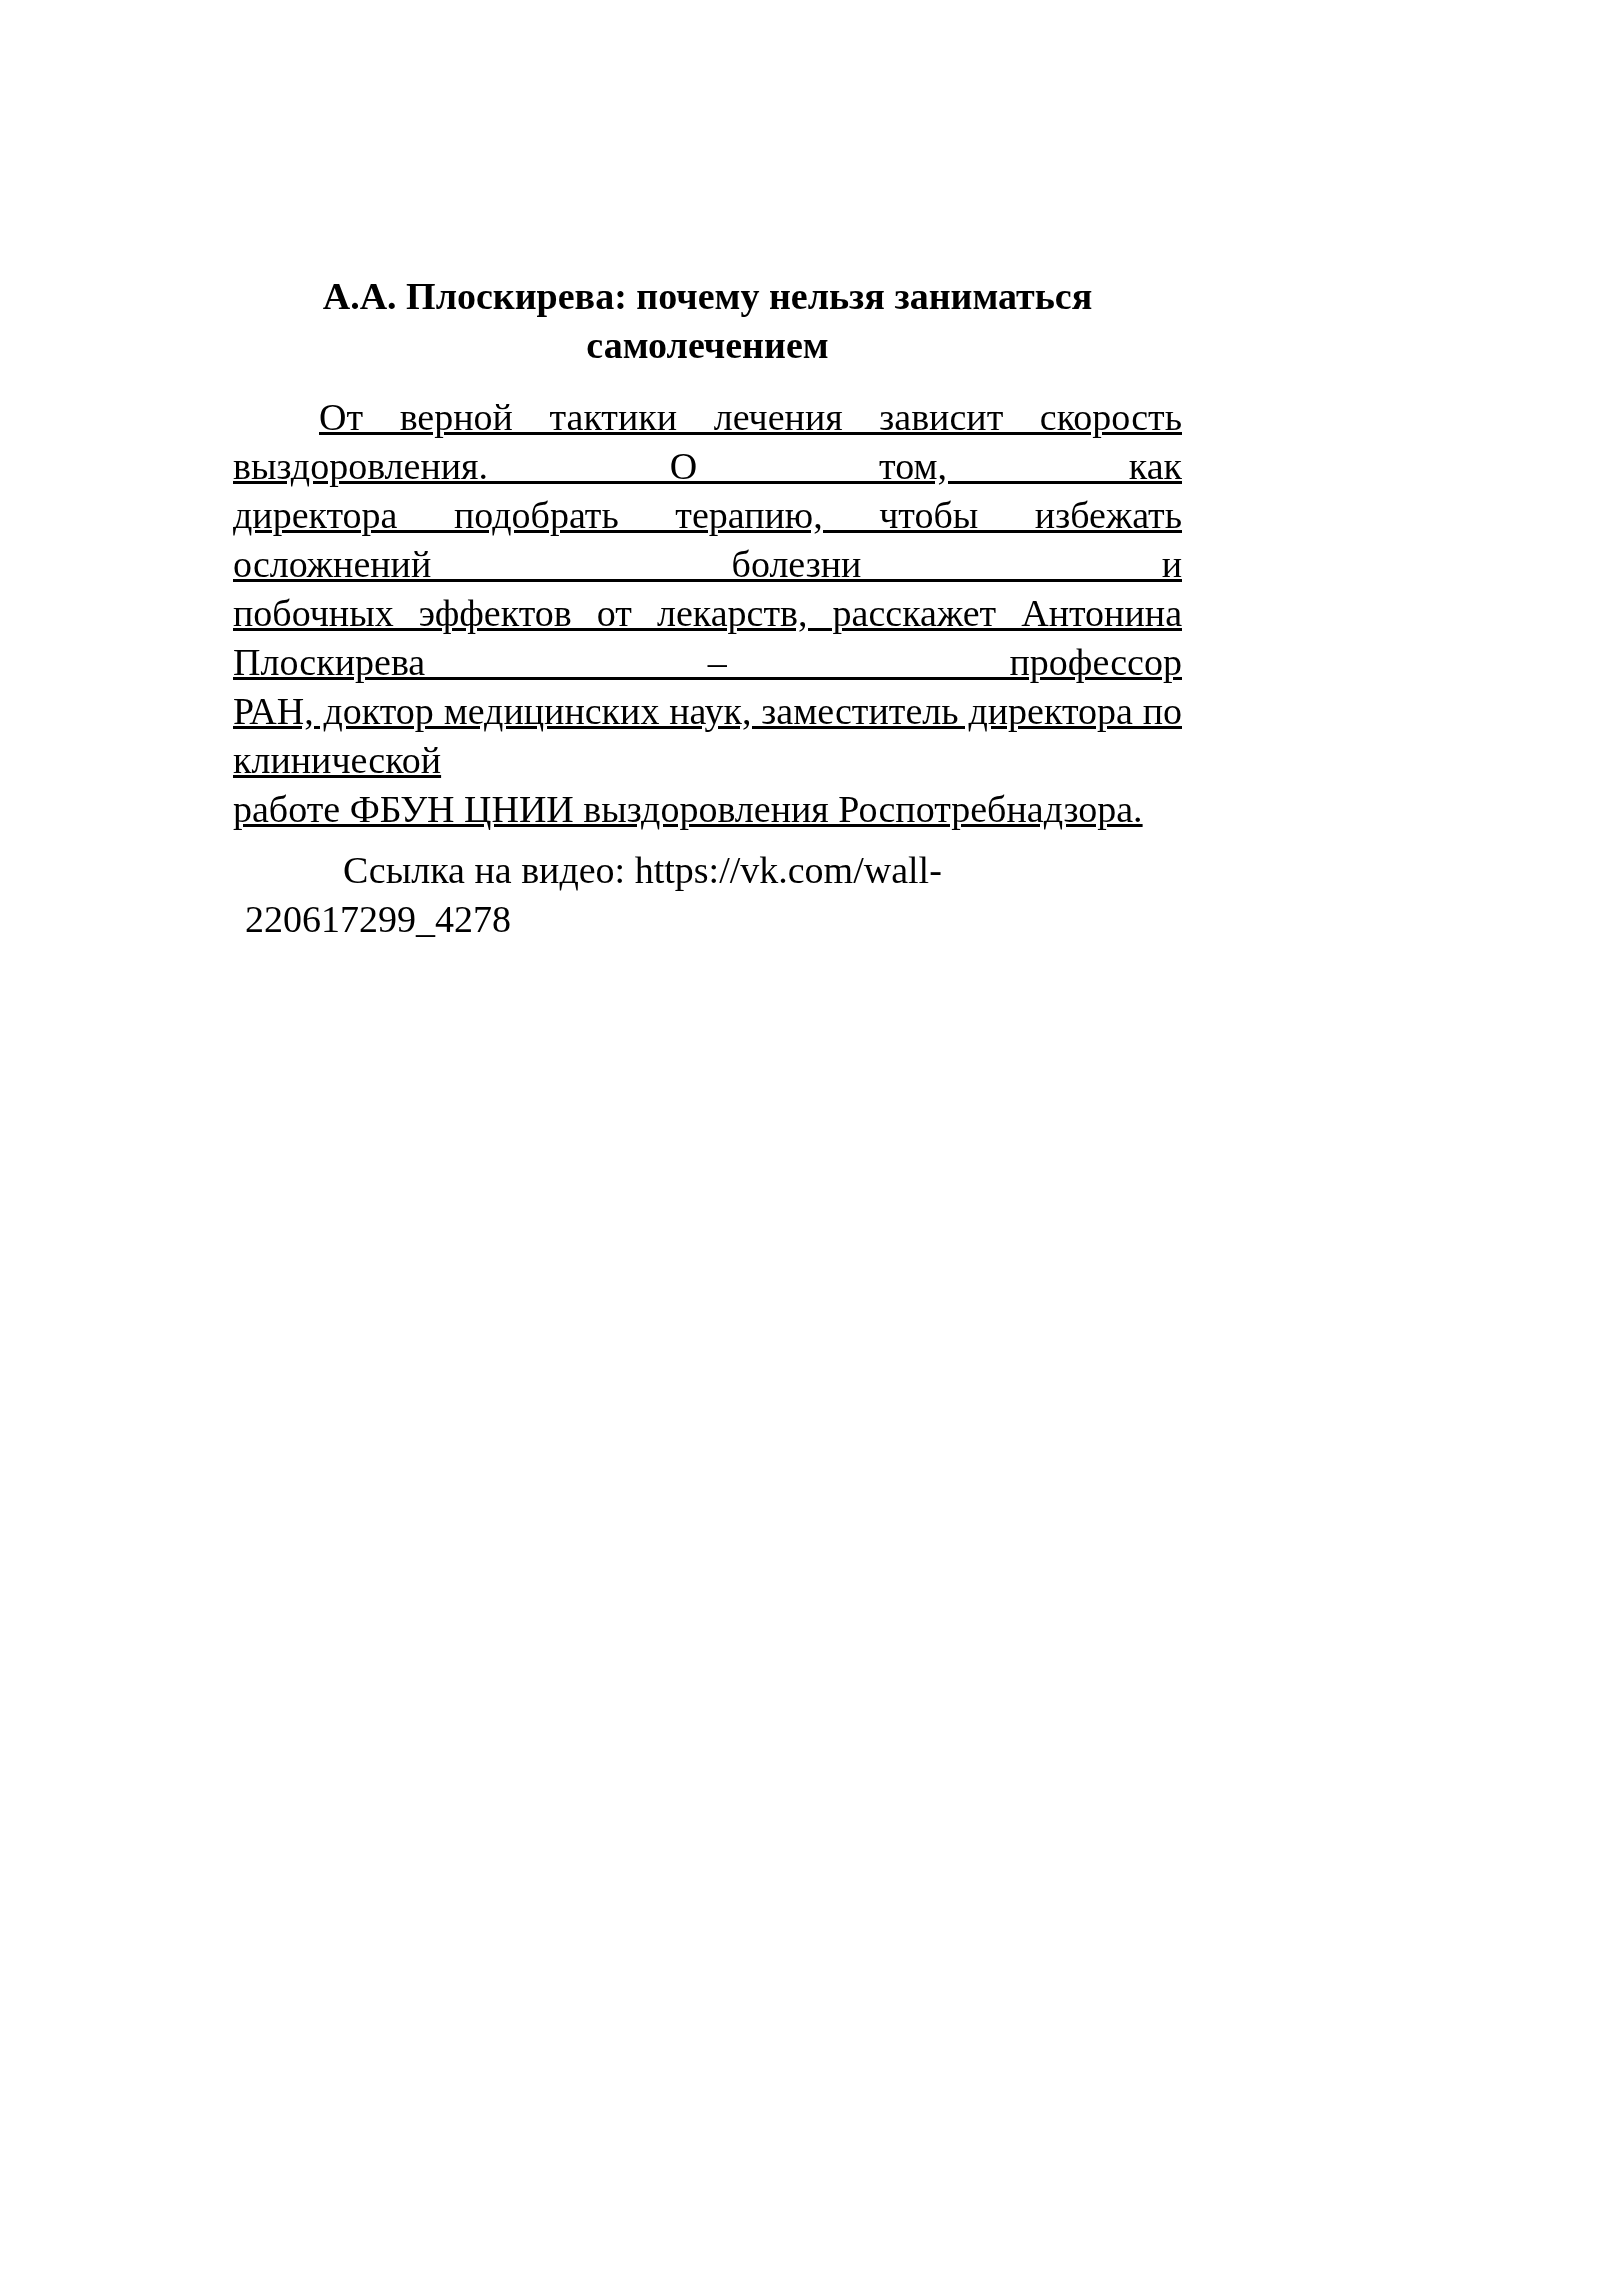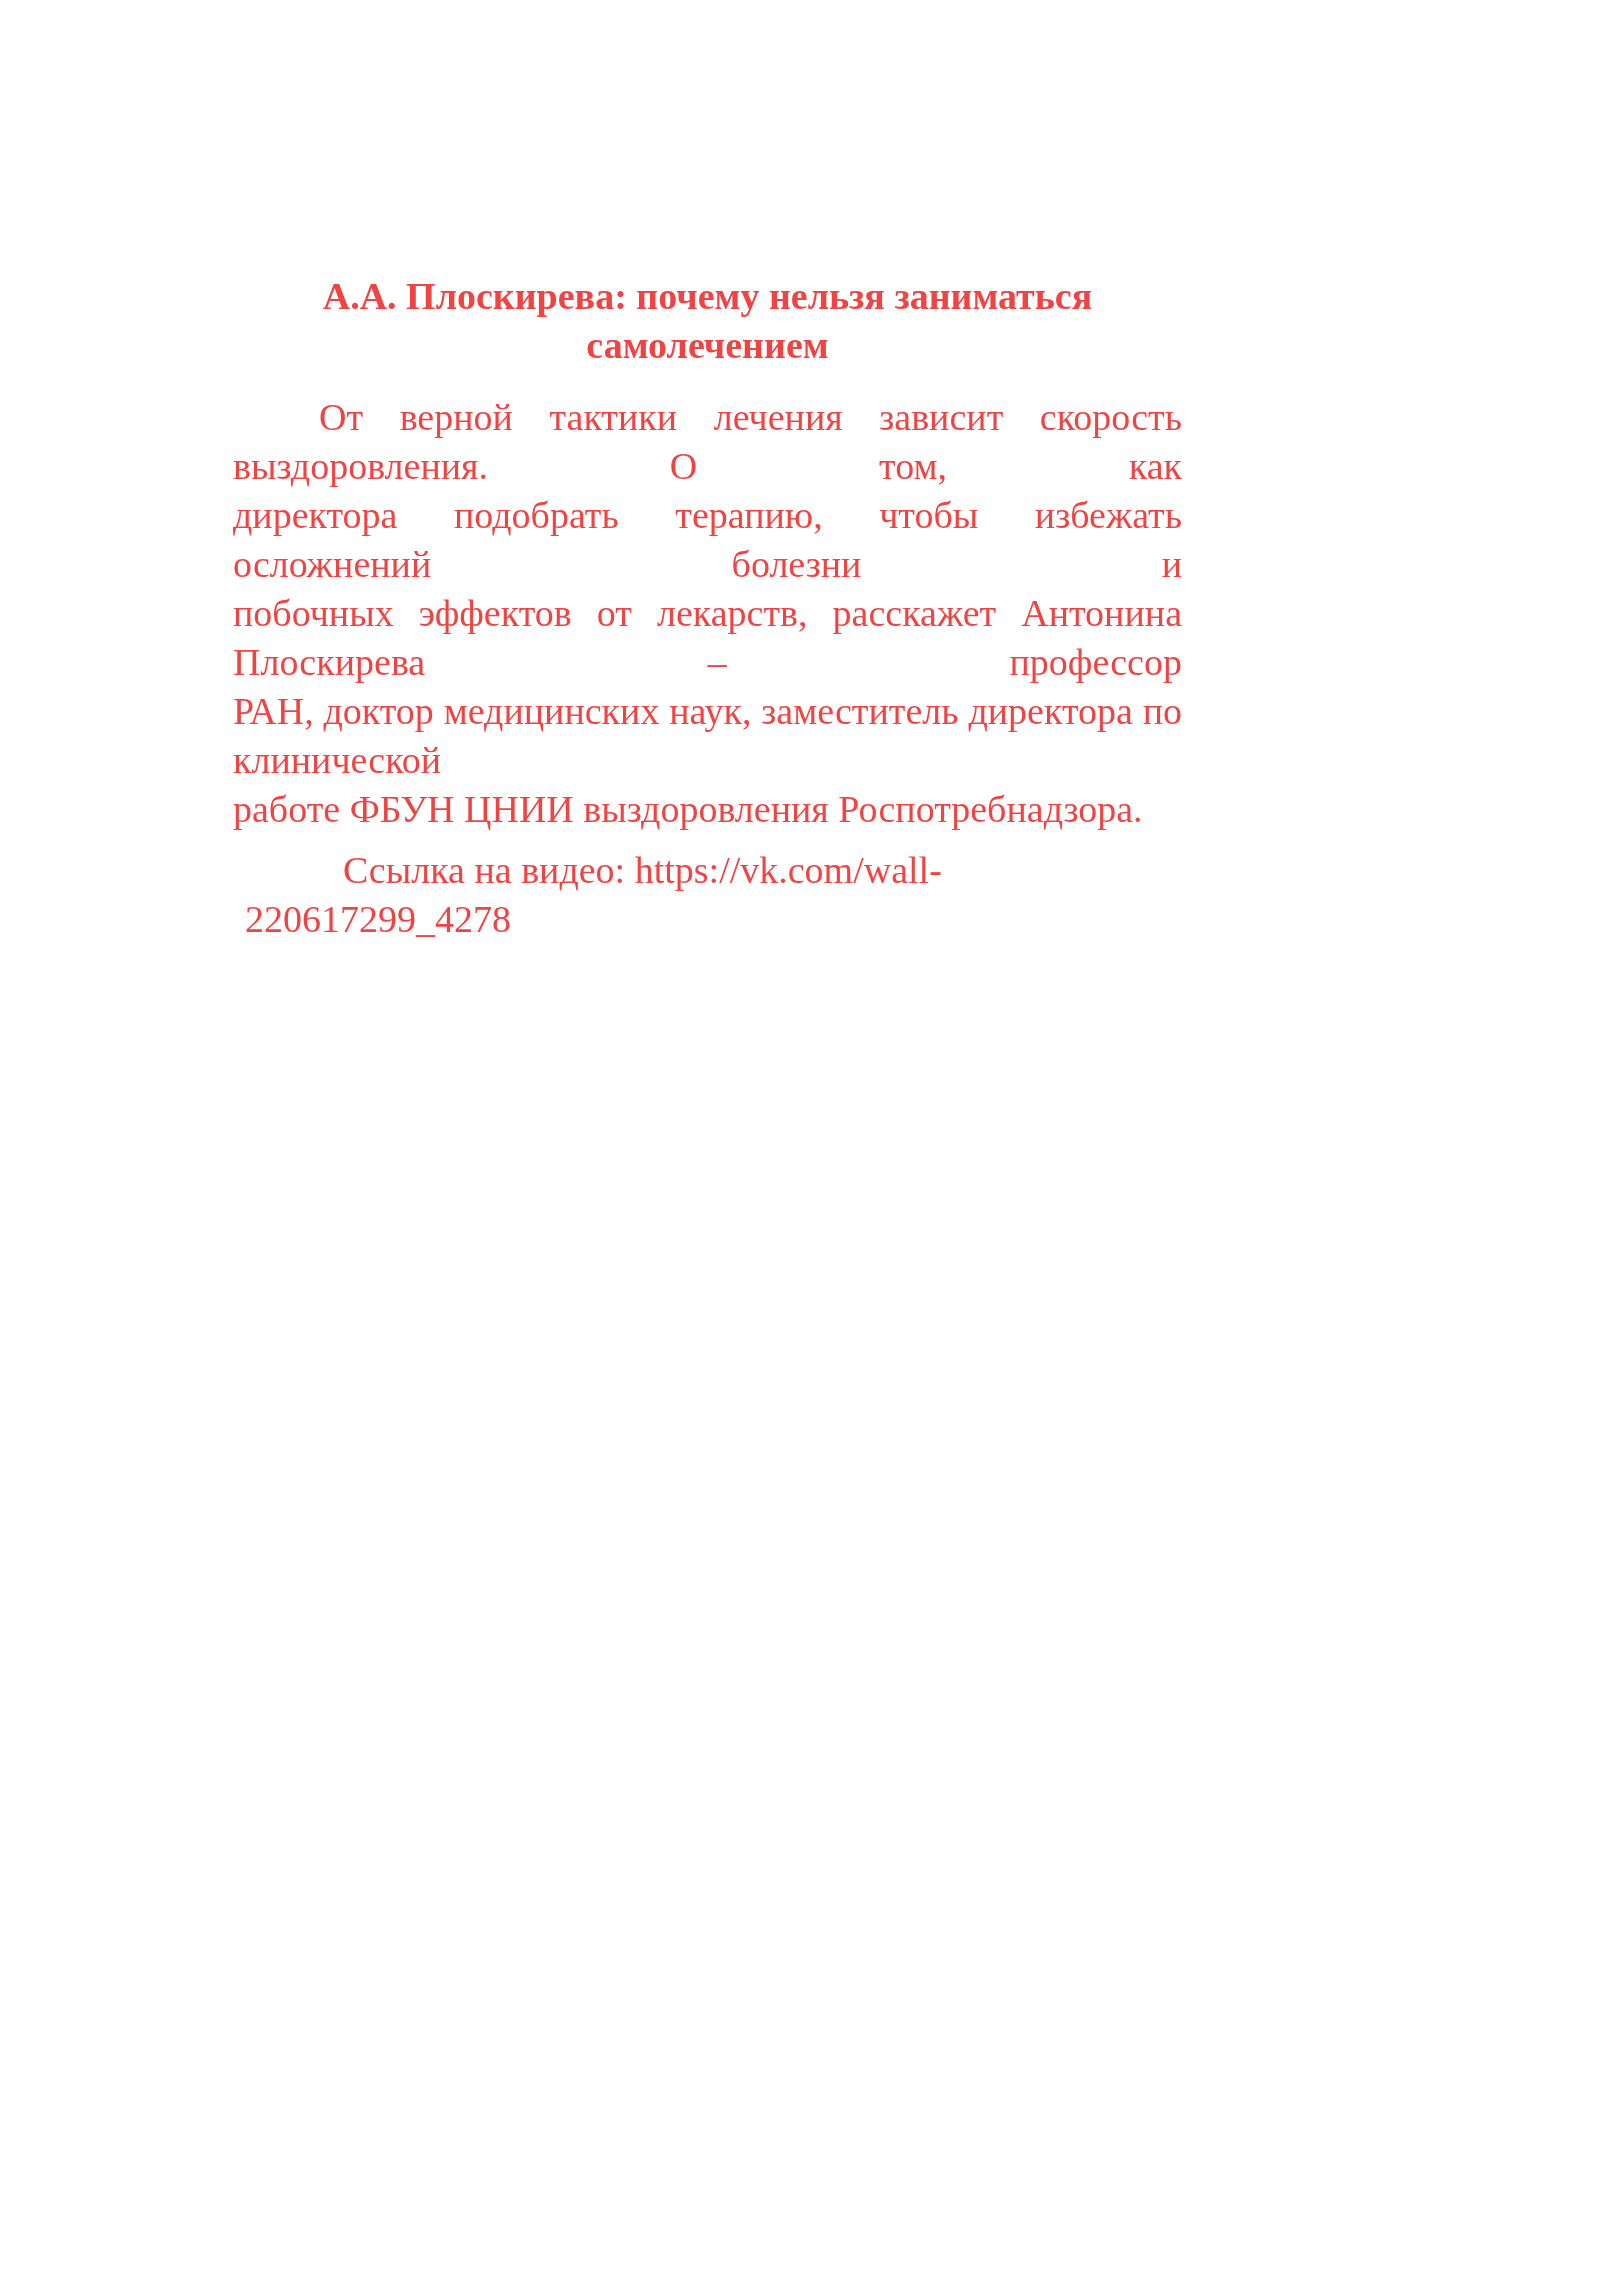--- a/index.html
+++ b/index.html
@@ -5,35 +5,36 @@
   html, body {
     margin: 0;
     padding: 0;
     background: #ffffff;
   }
   .page {
     position: relative;
     width: 1285px;
     height: 2293px;
     background: #ffffff;
-    color: #ef4444;
+    color: #000000;
     font-family: "Liberation Serif", "DejaVu Serif", serif;
     box-sizing: border-box;
     padding: 272px 103px 0 233px;
     overflow: hidden;
   }
   .doc-title {
     font-size: 38px;
     line-height: 49px;
     font-weight: bold;
     text-align: center;
     margin: 0 0 22.5px 0;
   }
   .body-paragraph {
     margin: 0 0 5px 0;
+    text-decoration: underline;
   }
   .para-line {
     font-size: 38px;
     line-height: 49px;
     text-align: justify;
     text-align-last: justify;
     -moz-text-align-last: justify;
   }
   .para-line.first {
     text-indent: 86px;

